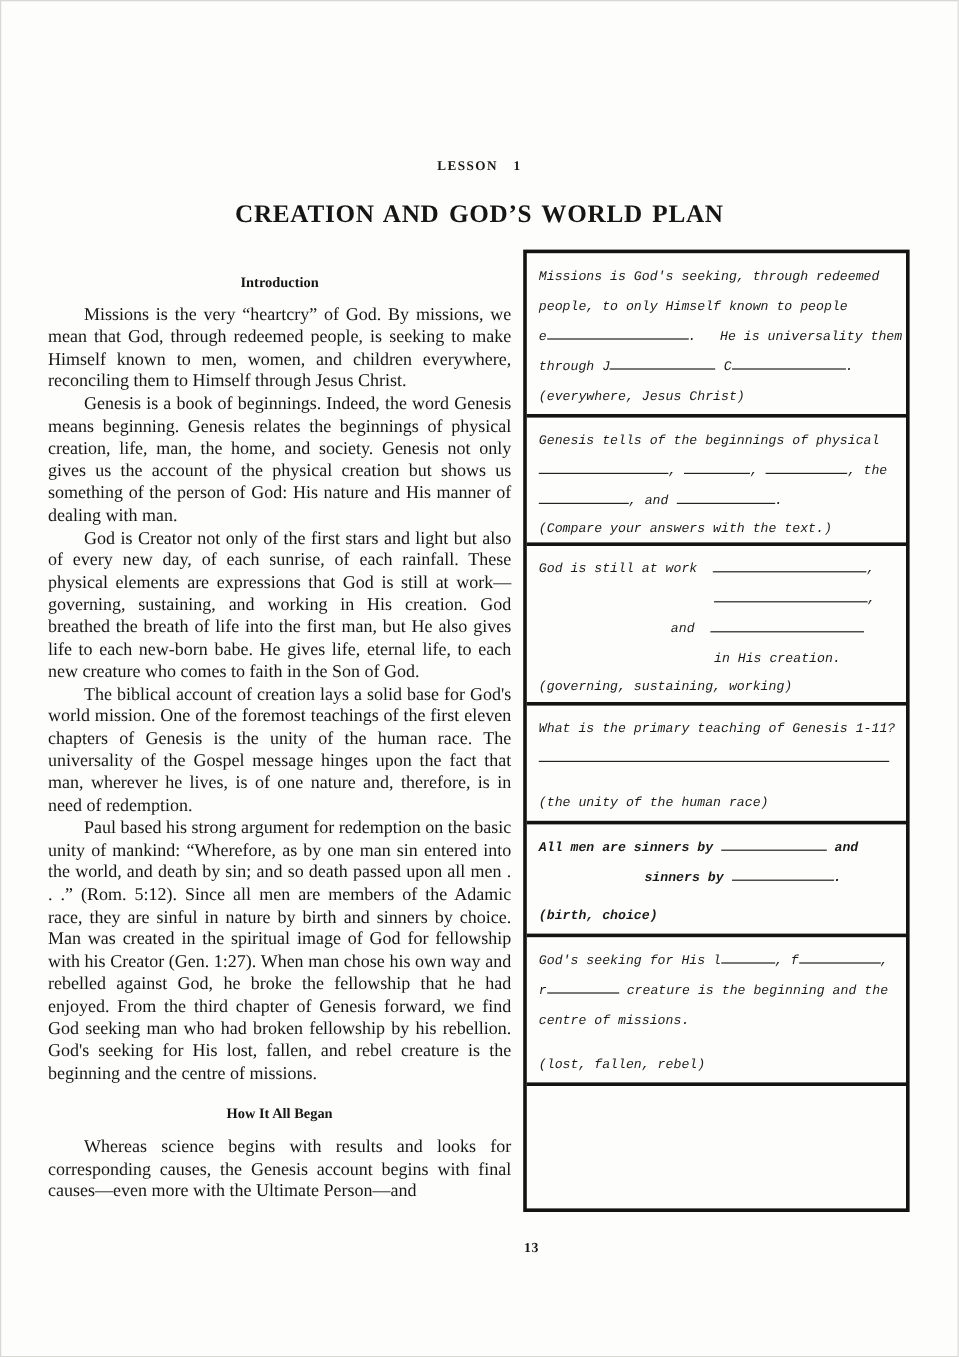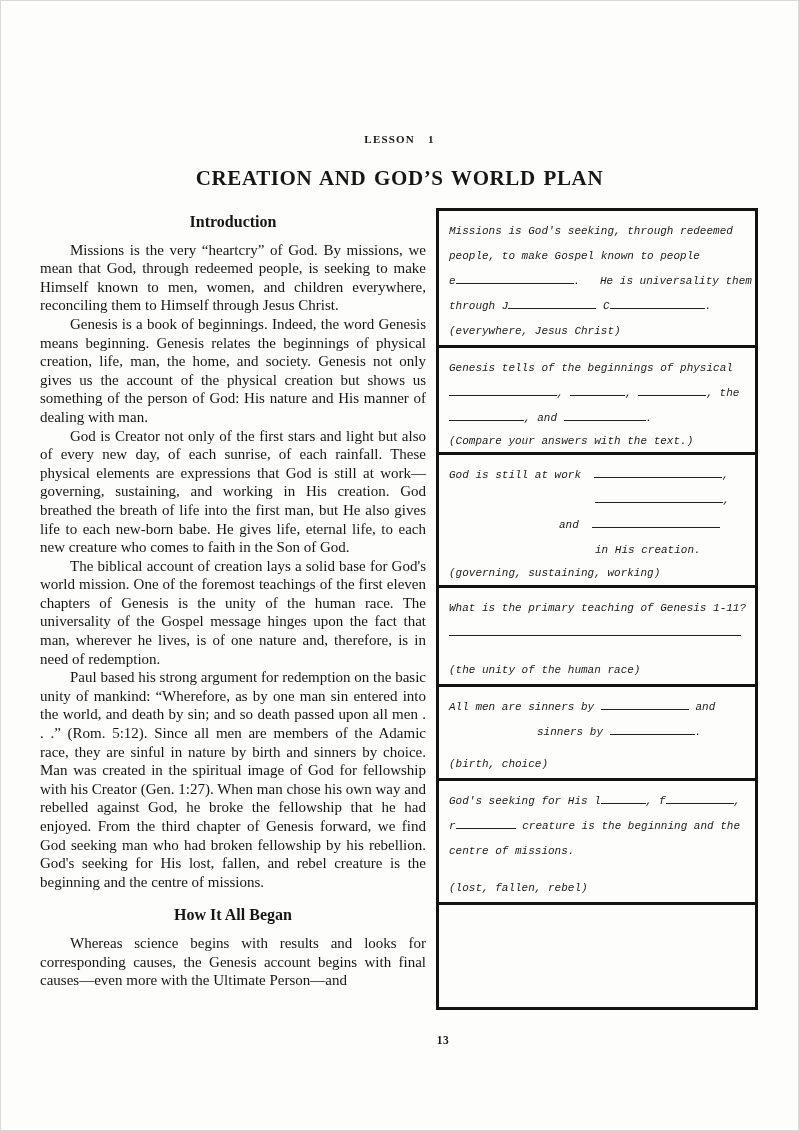--- a/index.html
+++ b/index.html
@@ -20,22 +20,22 @@
   }
   .page-title{
     margin-top:21px;font-weight:bold;font-size:21px;letter-spacing:0.6px;word-spacing:2px;
   }
   
   .article{
     position:absolute;left:40px;top:212px;width:386px;
     font-size:15px;line-height:18.6px;
   }
   .section-heading{
-    font-size:16px;font-weight:bold;text-align:center;
-    margin:1px 0 9px 0;padding:0;
+    font-size:12px;font-weight:bold;text-align:center;
+    margin:14px 0 9px 0;padding:0;
   }
   .section-heading.later{margin-top:15px;}
   .article p{
     margin:0;padding:0;text-indent:30px;text-align:justify;
   }
   
   .worksheet{
     position:absolute;left:436px;top:208px;width:322px;height:802px;
     box-sizing:border-box;border:3px solid #131313;
     display:flex;flex-direction:column;
@@ -81,21 +81,21 @@
     <p>God is Creator not only of the first stars and light but also of every new day, of each sunrise, of each rainfall. These physical elements are expressions that God is still at work—governing, sustaining, and working in His creation. God breathed the breath of life into the first man, but He also gives life to each new-born babe. He gives life, eternal life, to each new creature who comes to faith in the Son of God.</p>
     <p>The biblical account of creation lays a solid base for God's world mission. One of the foremost teachings of the first eleven chapters of Genesis is the unity of the human race. The universality of the Gospel message hinges upon the fact that man, wherever he lives, is of one nature and, therefore, is in need of redemption.</p>
     <p>Paul based his strong argument for redemption on the basic unity of mankind: “Wherefore, as by one man sin entered into the world, and death by sin; and so death passed upon all men . . .” (Rom. 5:12). Since all men are members of the Adamic race, they are sinful in nature by birth and sinners by choice. Man was created in the spiritual image of God for fellowship with his Creator (Gen. 1:27). When man chose his own way and rebelled against God, he broke the fellowship that he had enjoyed. From the third chapter of Genesis forward, we find God seeking man who had broken fellowship by his rebellion. God's seeking for His lost, fallen, and rebel creature is the beginning and the centre of missions.</p>
     <h3 class="section-heading later">How It All Began</h3>
     <p>Whereas science begins with results and looks for corresponding causes, the Genesis account begins with final causes—even more with the Ultimate Person—and</p>
   </div>
 
   <div class="worksheet">
       <div class="ws-box" style="height: 137px;">
         <div class="ws-line"><span>Missions is God's seeking, through redeemed</span></div>
-        <div class="ws-line"><span>people, to make Gospel known to people</span></div>
+        <div class="ws-line"><span>people, to only Himself known to people</span></div>
         <div class="ws-line"><span>e</span><span class="blank" style="width: 118px;"></span><span>.   He is universality them</span></div>
         <div class="ws-line"><span>through J</span><span class="blank" style="width: 88px;"></span><span> C</span><span class="blank" style="width: 95px;"></span><span>.</span></div>
         <div class="ws-answer">(everywhere, Jesus Christ)</div>
       </div>
       <div class="ws-box" style="height: 107px;">
         <div class="ws-line"><span>Genesis tells of the beginnings of physical</span></div>
         <div class="ws-line"><span class="blank" style="width: 108px;"></span><span>, </span><span class="blank" style="width: 55px;"></span><span>, </span><span class="blank" style="width: 68px;"></span><span>, the</span></div>
         <div class="ws-line"><span class="blank" style="width: 75px;"></span><span>, and </span><span class="blank" style="width: 82px;"></span><span>.</span></div>
         <div class="ws-answer">(Compare your answers with the text.)</div>
       </div>
@@ -104,21 +104,21 @@
         <div class="ws-line" style="padding-left: 146px;"><span class="blank" style="width: 128px;"></span><span>,</span></div>
         <div class="ws-line" style="padding-left: 110px;"><span>and  </span><span class="blank" style="width: 128px;"></span></div>
         <div class="ws-line" style="padding-left: 146px;"><span>in His creation.</span></div>
         <div class="ws-answer">(governing, sustaining, working)</div>
       </div>
       <div class="ws-box" style="height: 99px;">
         <div class="ws-line"><span>What is the primary teaching of Genesis 1-11?</span></div>
         <div class="ws-line"><span class="blank" style="width: 292px;"></span></div>
         <div class="ws-answer">(the unity of the human race)</div>
       </div>
-      <div class="ws-box" style="height: 94px;">
+      <div class="ws-box" style="height: 94px; font-weight: bold;">
         <div class="ws-line"><span>All men are sinners by </span><span class="blank" style="width: 88px;"></span><span> and</span></div>
         <div class="ws-line" style="padding-left: 88px;"><span>sinners by </span><span class="blank" style="width: 85px;"></span><span>.</span></div>
         <div class="ws-answer">(birth, choice)</div>
       </div>
       <div class="ws-box" style="height: 124px;">
         <div class="ws-line"><span>God's seeking for His l</span><span class="blank" style="width: 45px;"></span><span>, f</span><span class="blank" style="width: 68px;"></span><span>,</span></div>
         <div class="ws-line"><span>r</span><span class="blank" style="width: 60px;"></span><span> creature is the beginning and the</span></div>
         <div class="ws-line"><span>centre of missions.</span></div>
         <div class="ws-answer">(lost, fallen, rebel)</div>
       </div>

